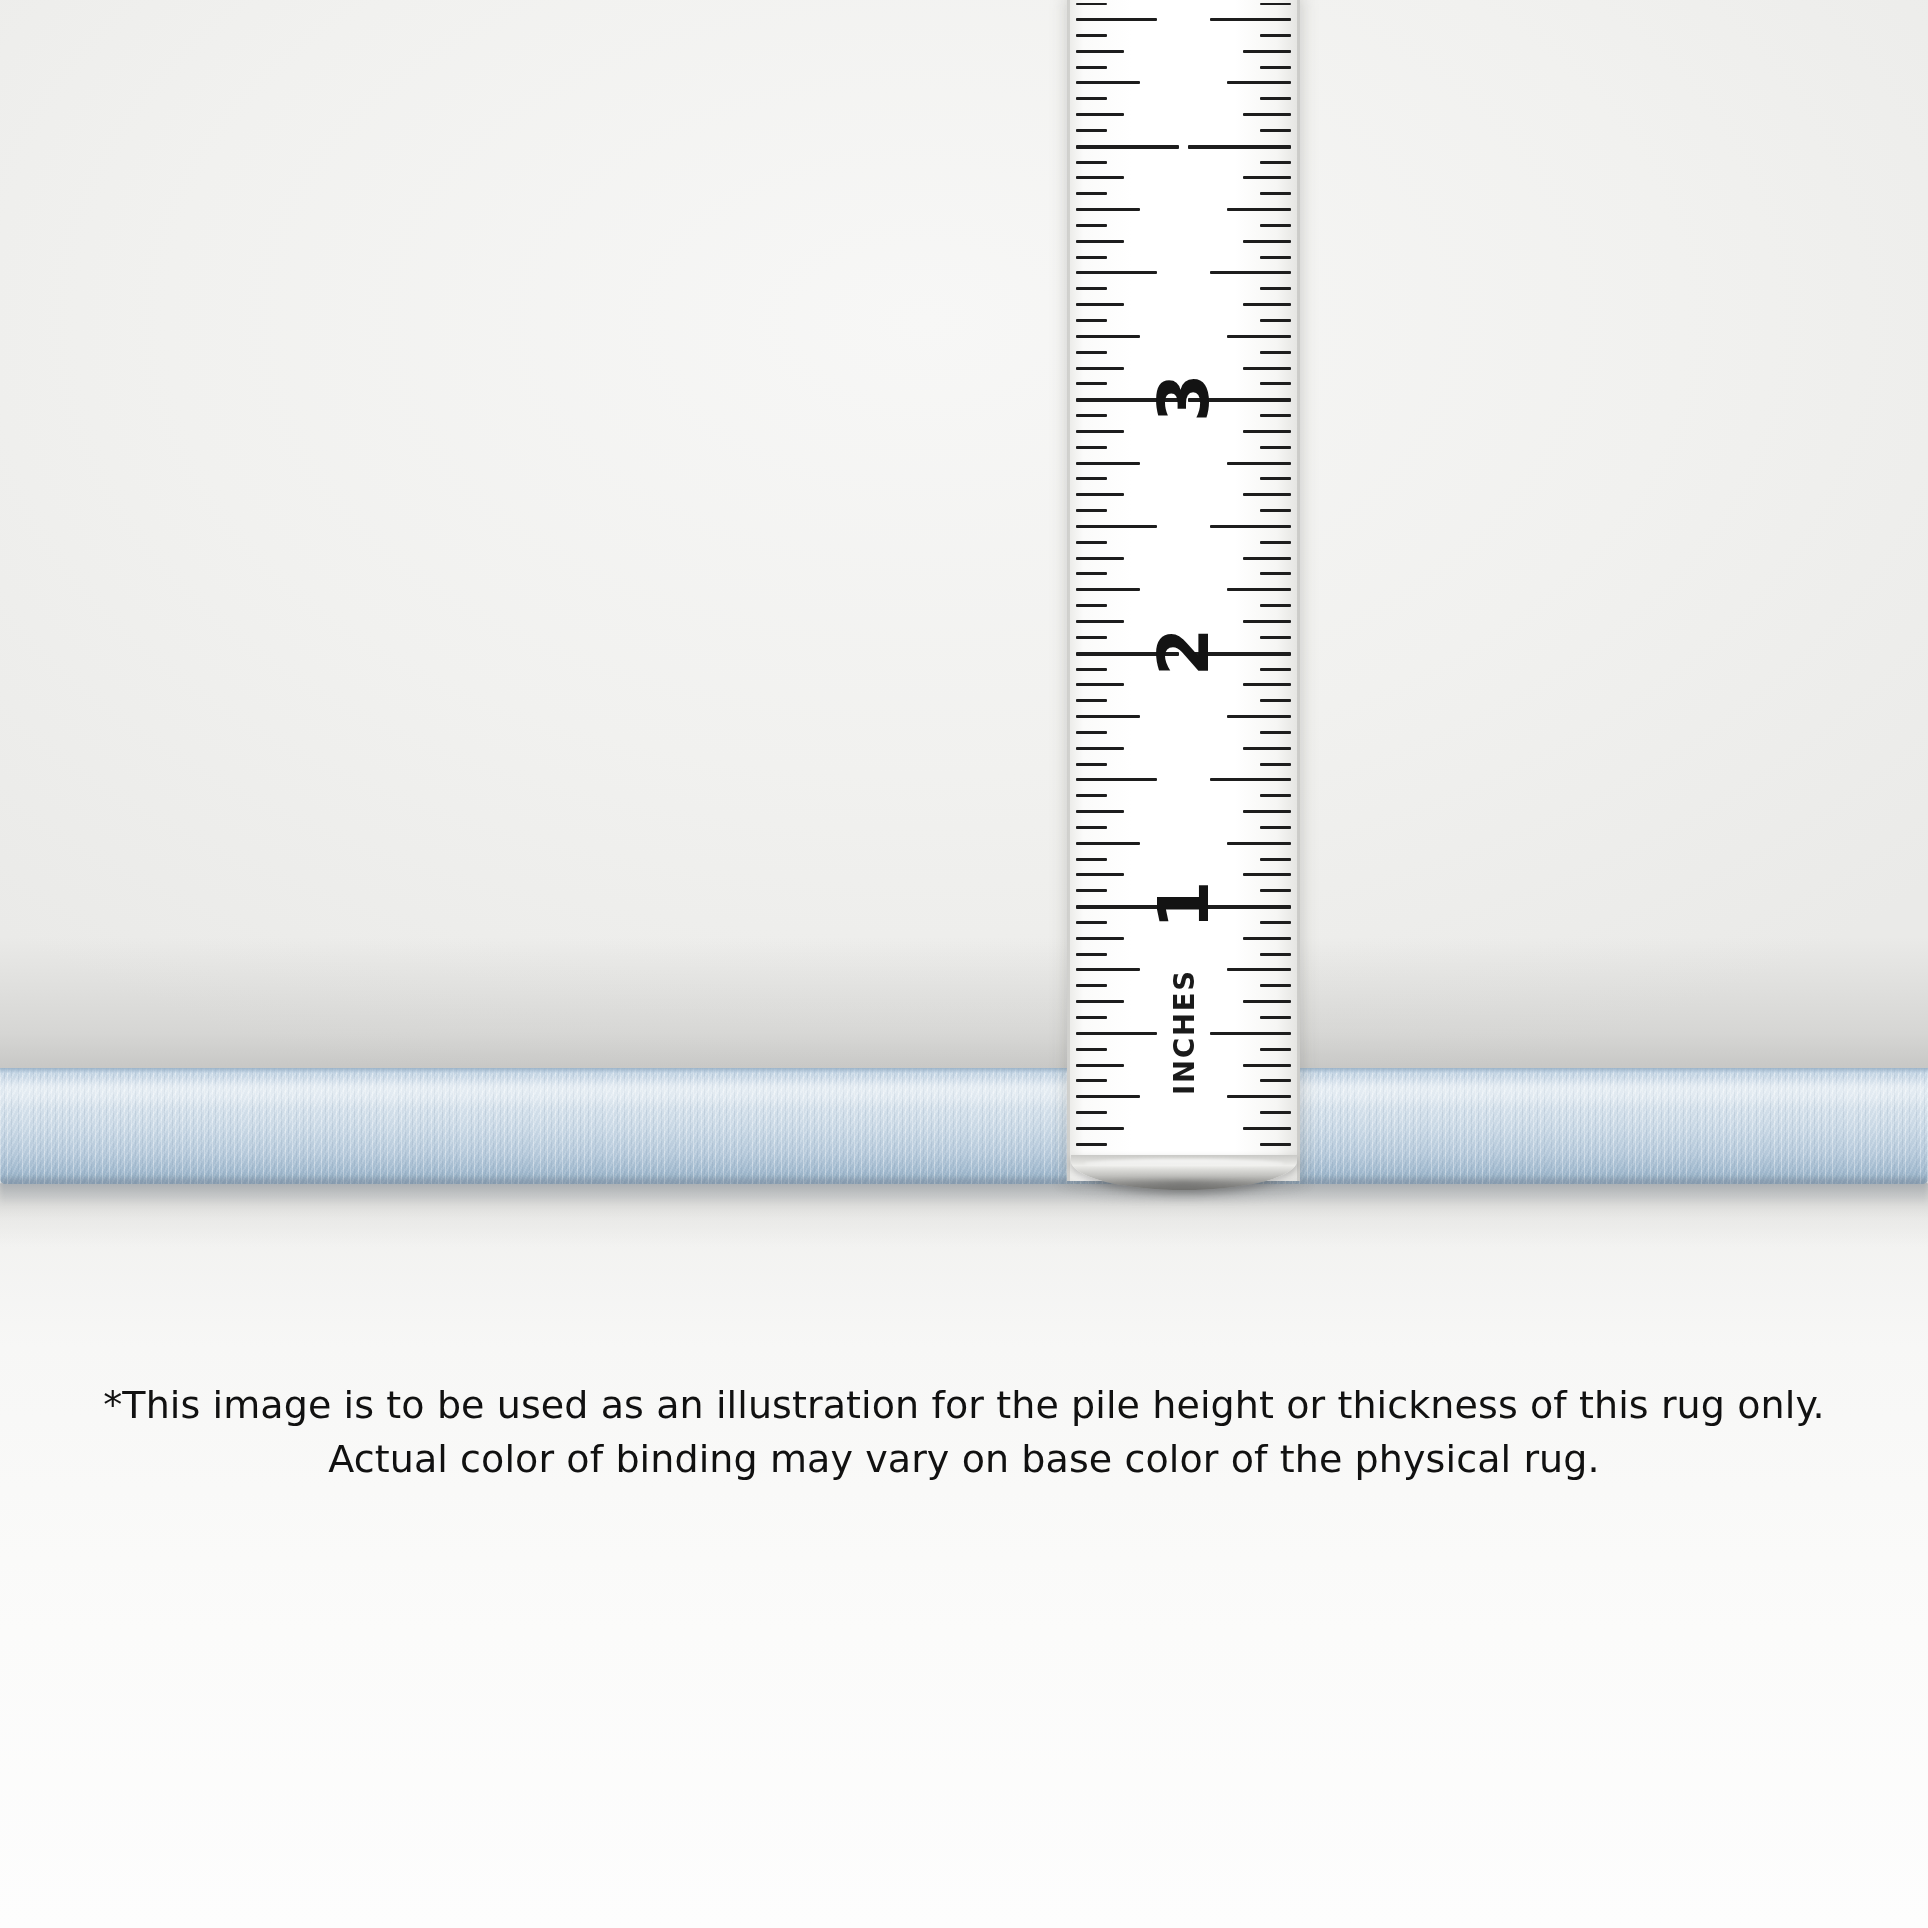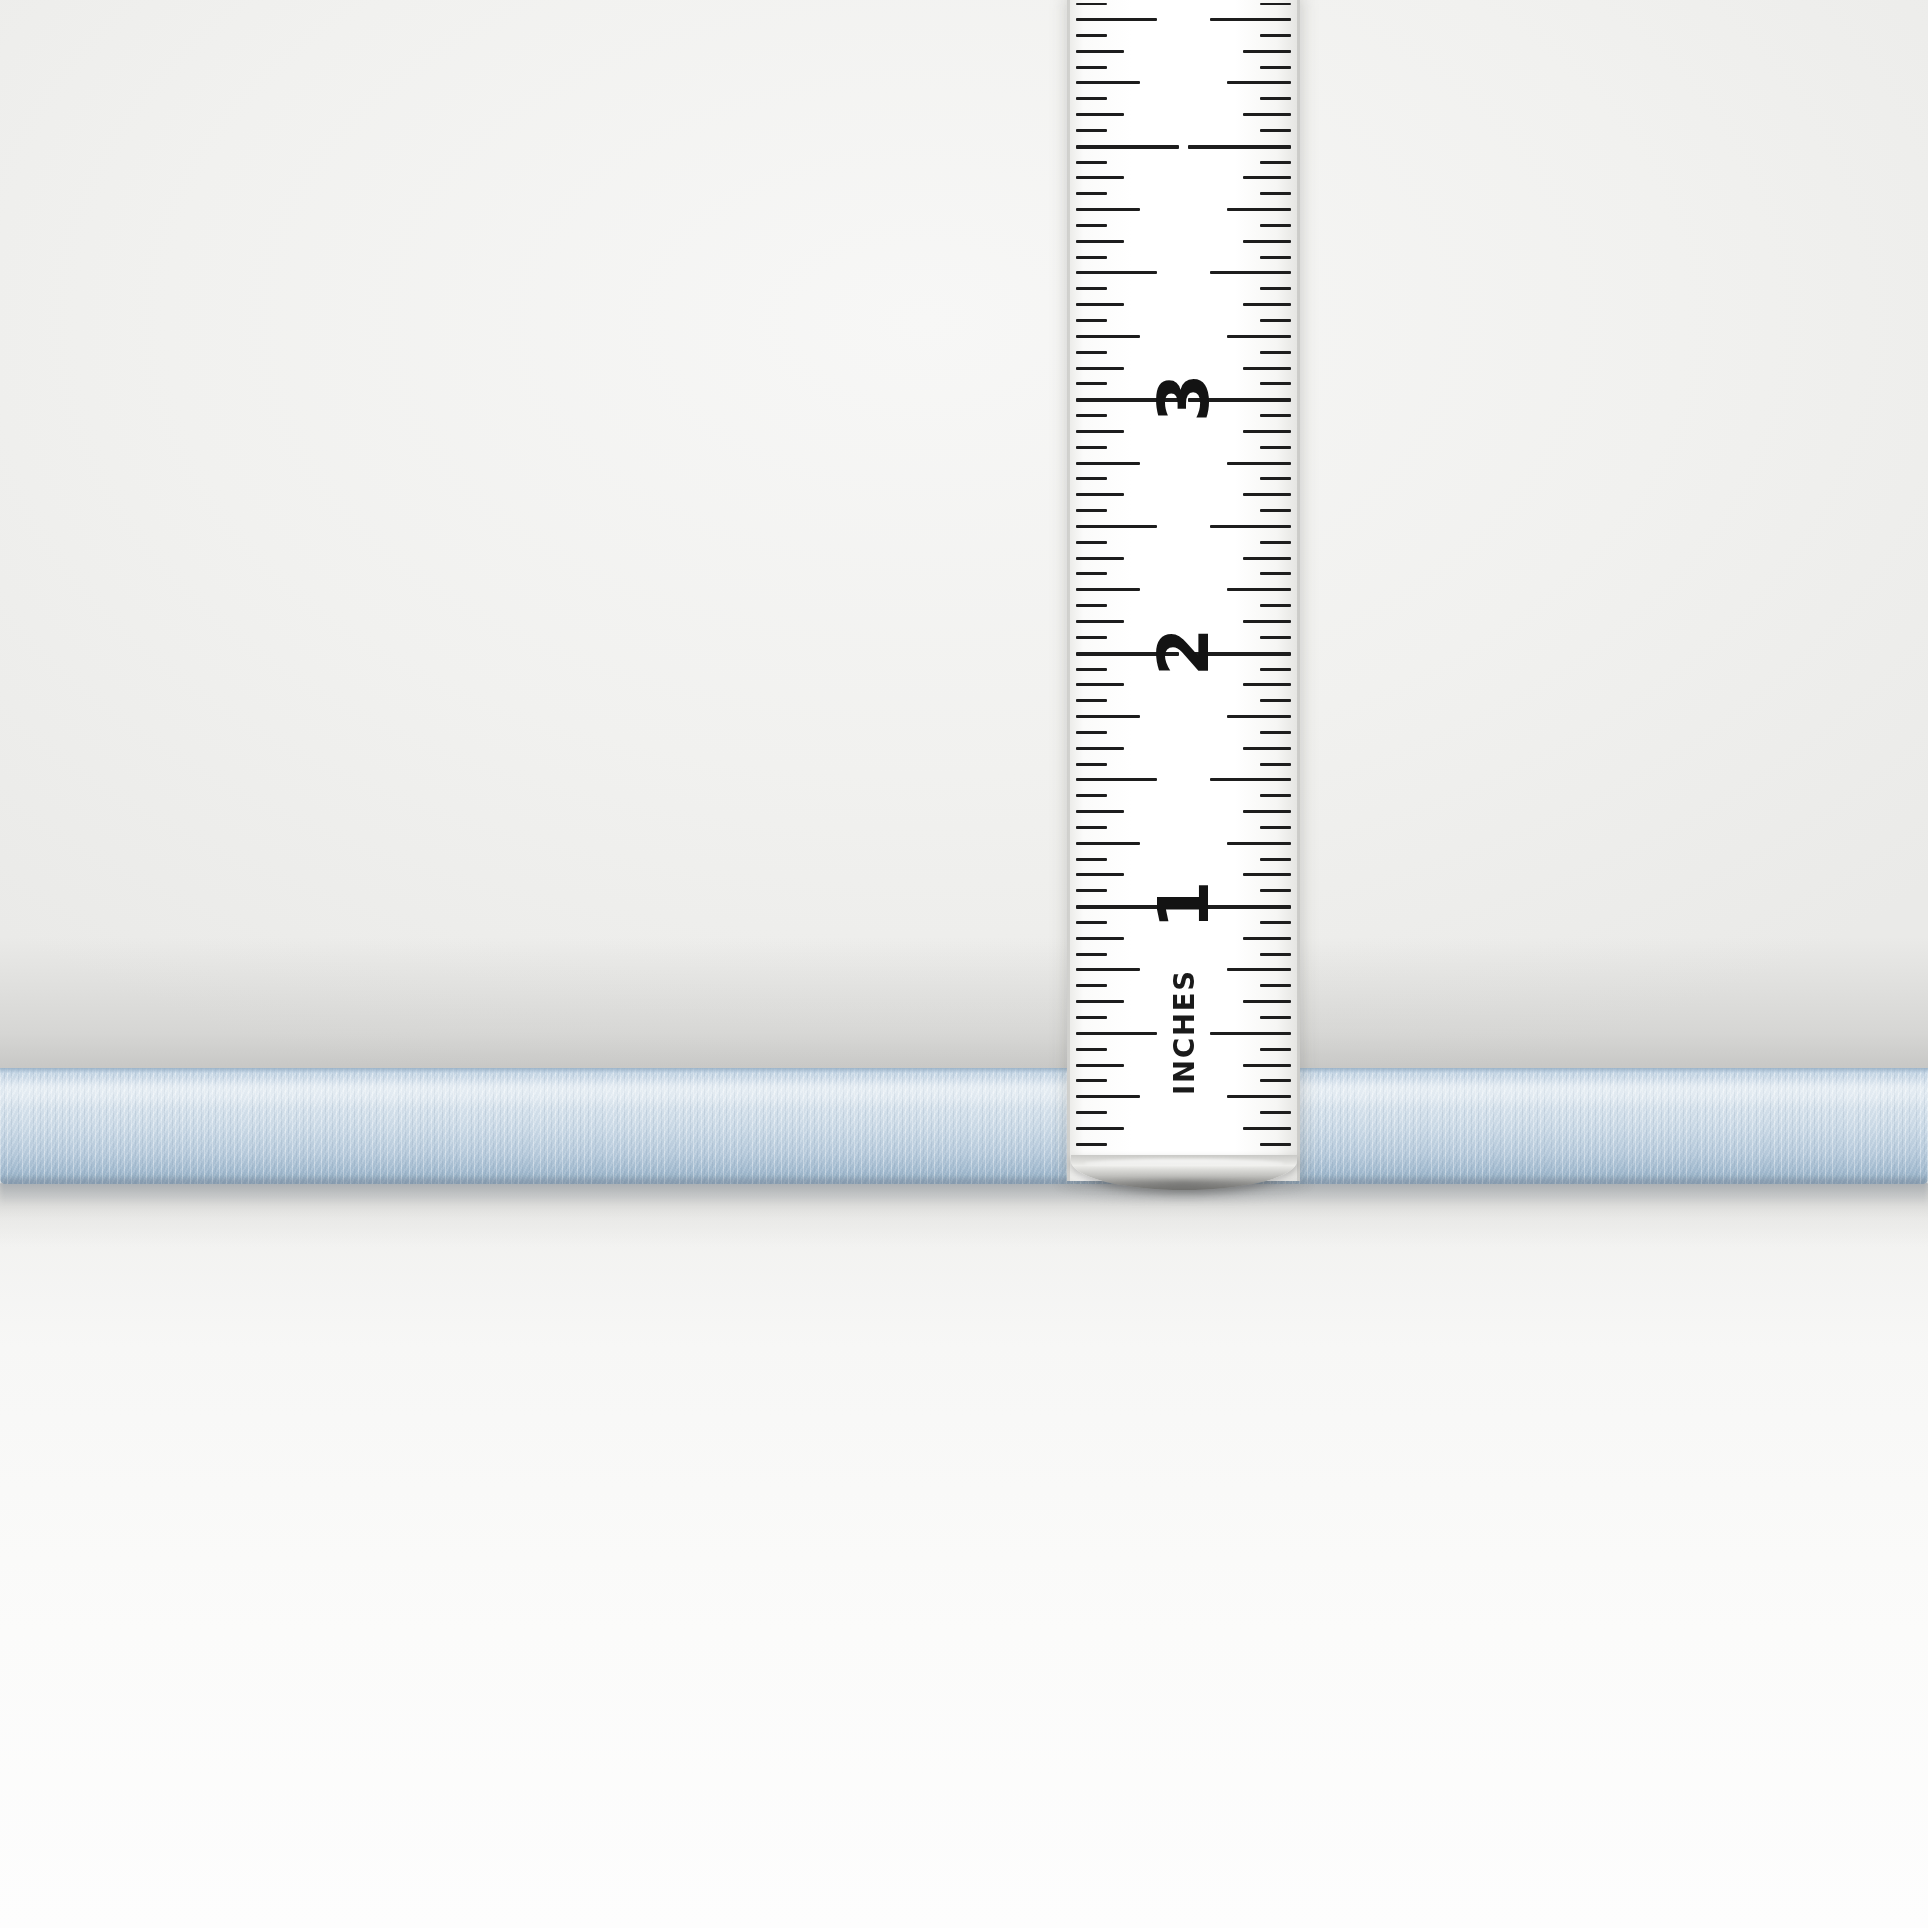--- a/index.html
+++ b/index.html
@@ -420,16 +420,18 @@
     <span class="rlabel" id="rlabel" style="top: 1036px;">INCHES</span>
     <span class="rnum" id="rnum1" style="top: 909px;">1</span>
     <span class="rnum" id="rnum2" style="top: 656px;">2</span>
     <span class="rnum" id="rnum3" style="top: 402px;">3</span>
   </div>
   <div class="ruler-tip"></div>
   <div class="ruler-tip-shine"></div>
   <div class="ruler-base-shadow"></div>
 
   <div class="caption">
+    <span class="line">*This image is to be used as an illustration for the pile height or thickness of this rug only.</span>
+    <span class="line">Actual color of binding may vary on base color of the physical rug.</span>
   </div>
 
 </div>
 
 
 </body></html>

